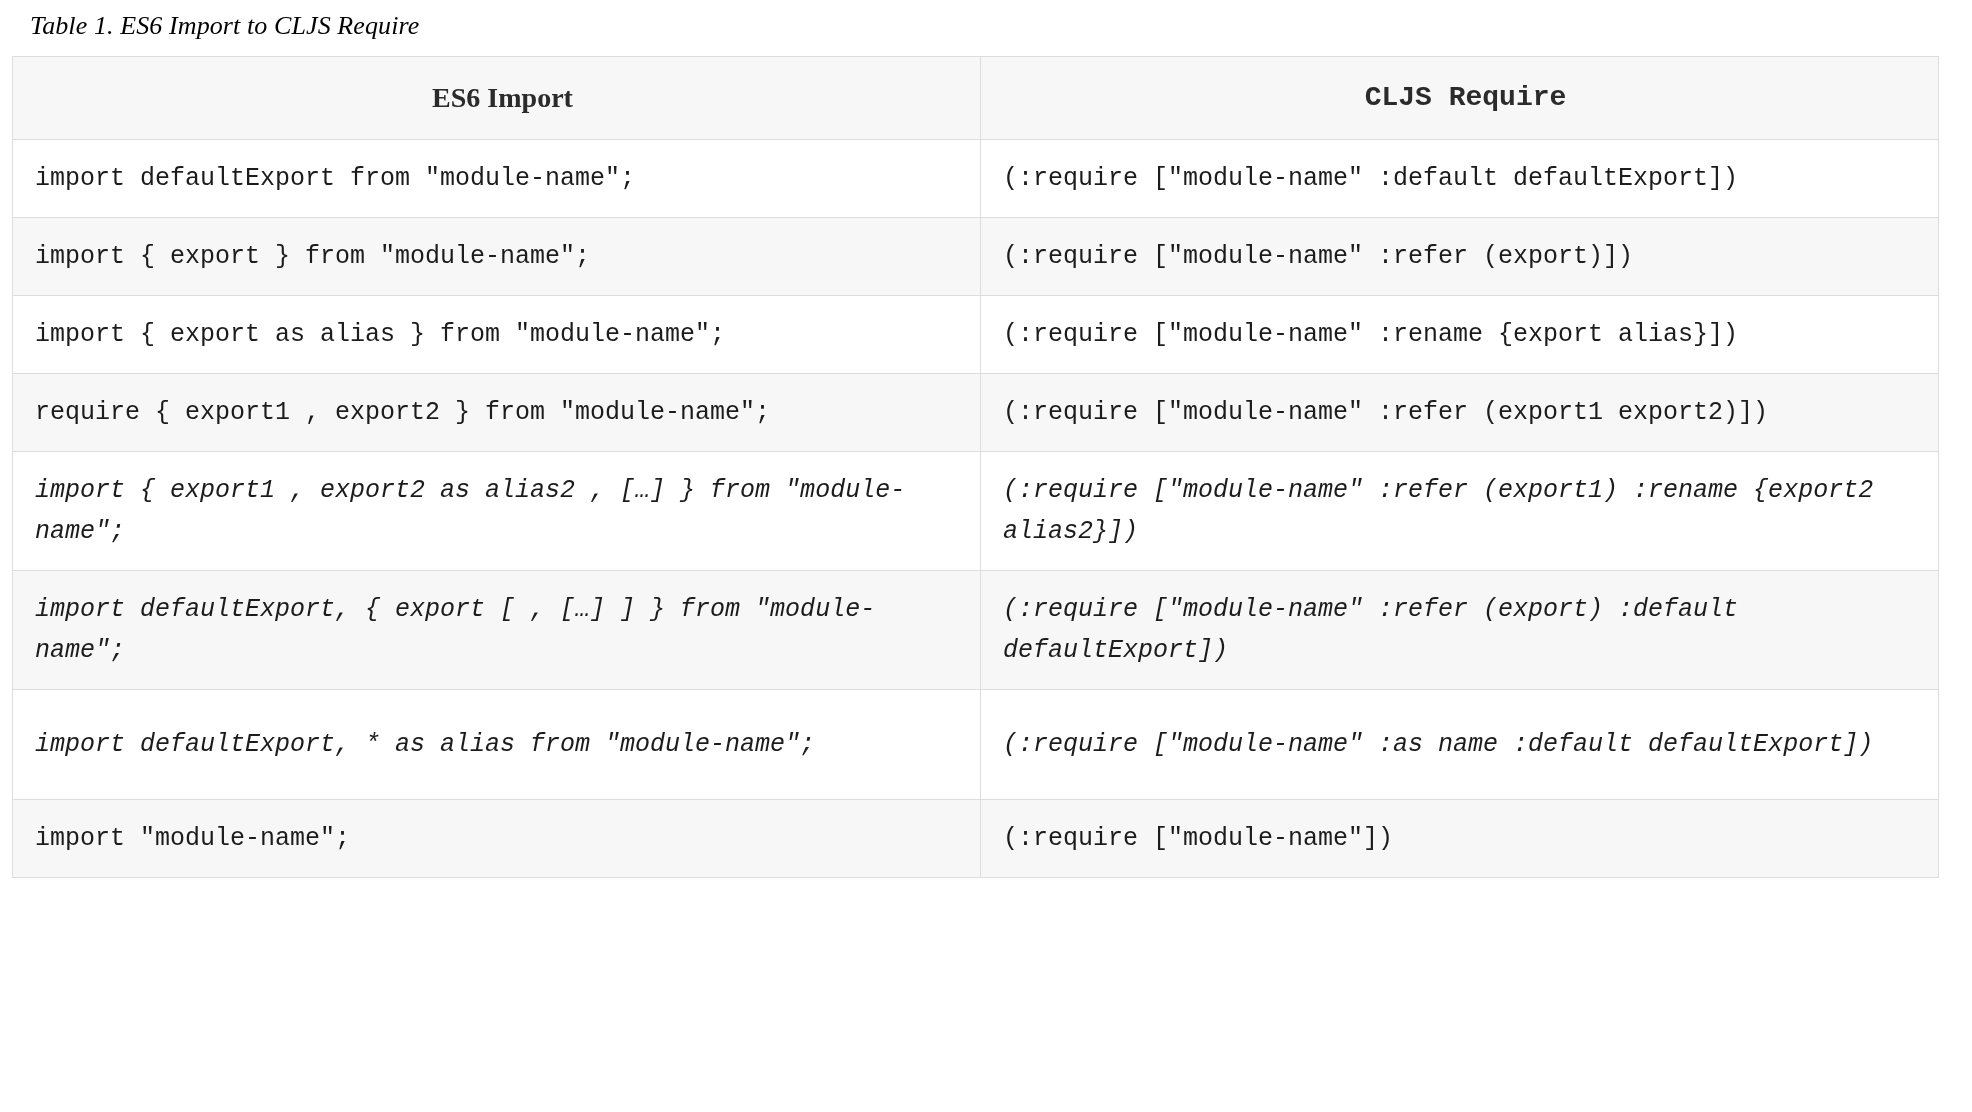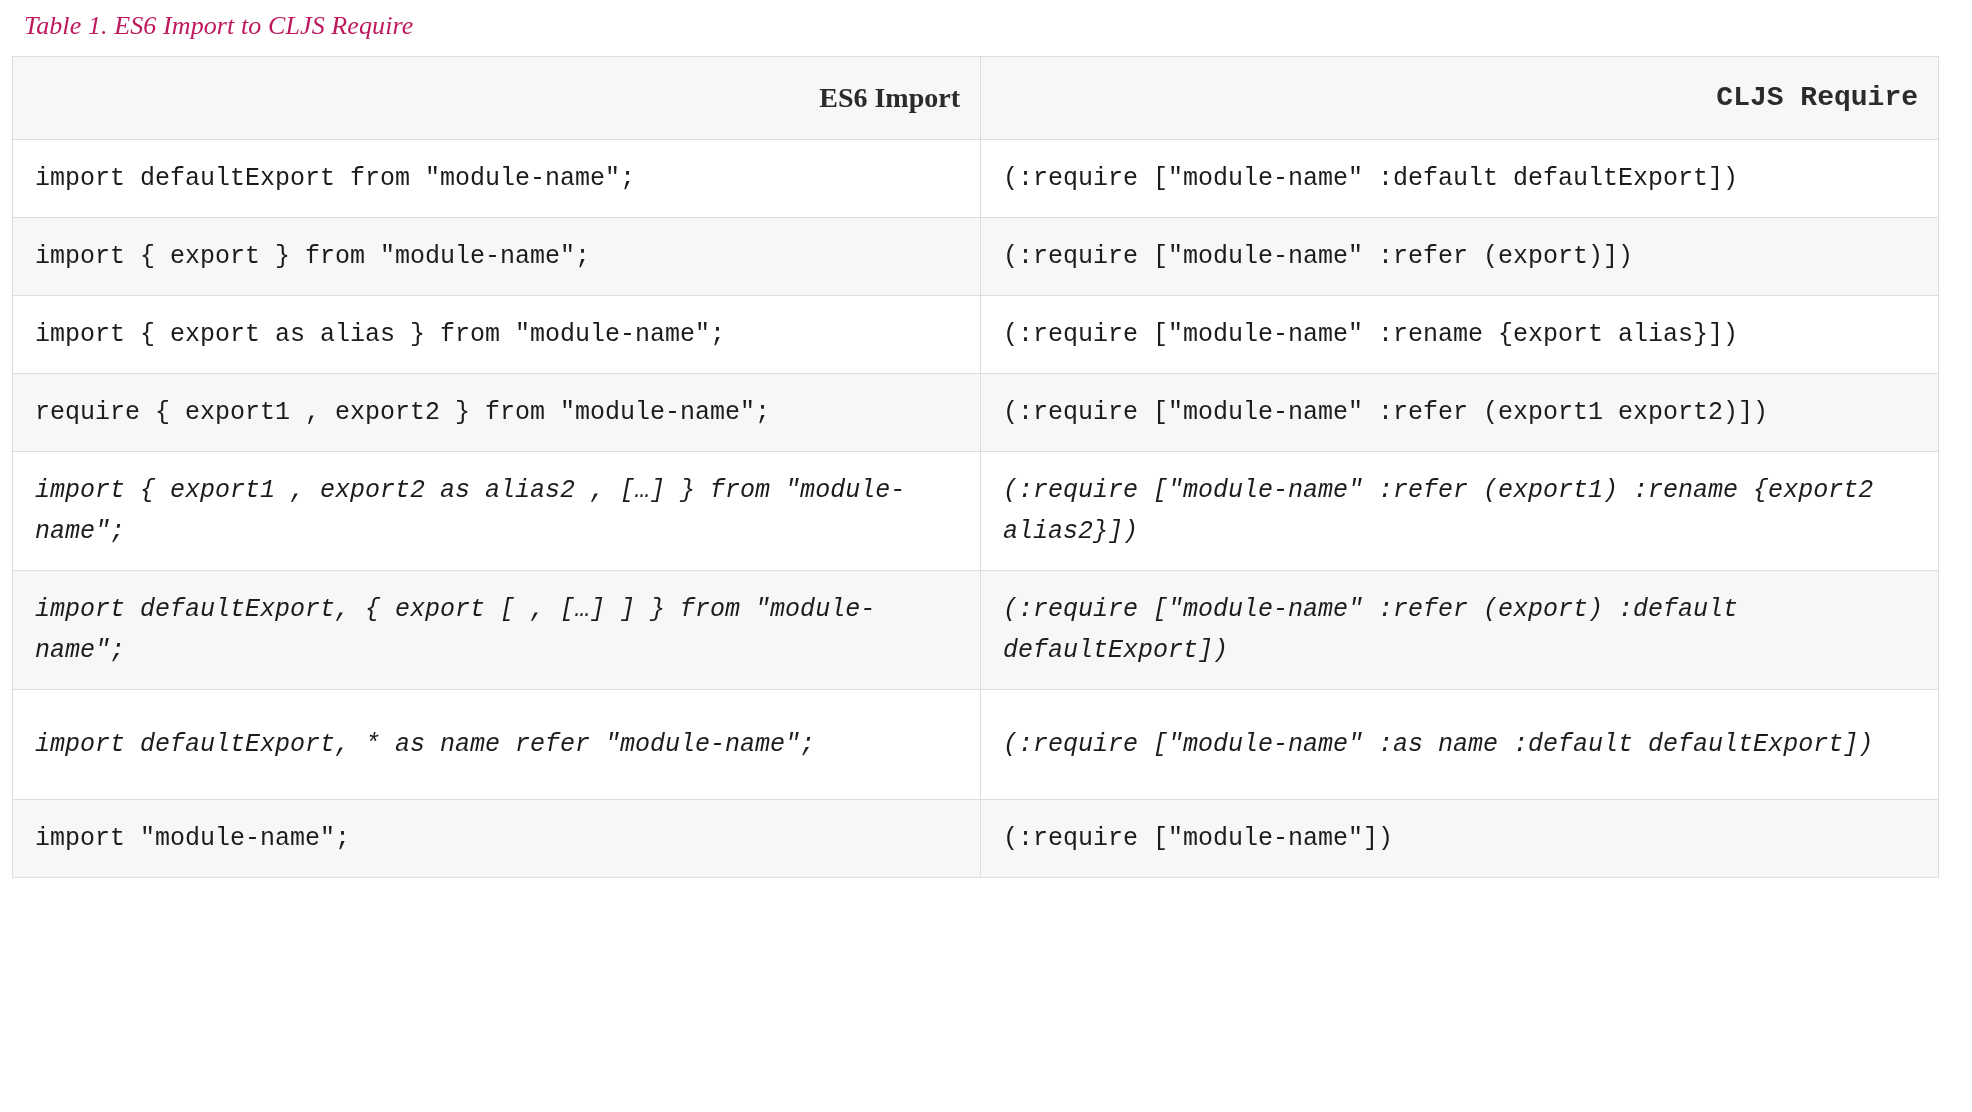--- a/index.html
+++ b/index.html
@@ -18,43 +18,43 @@
     padding: 10px 34px 0 12px;
     box-sizing: border-box;
   }
 
   
   .table-caption {
     font-family: "Liberation Serif", "DejaVu Serif", serif;
     font-style: italic;
     font-size: 26px;
     line-height: 32px;
-    color: #be185d;
+    color: #000000;
     letter-spacing: 0.1px;
-    margin: 0 0 14px 12px;
+    margin: 0 0 14px 18px;
     white-space: nowrap;
   }
 
   
   table.es6-table {
     border-collapse: collapse;
     table-layout: fixed;
     width: 1926px;
     border: 1px solid #dddddd;
     background: #ffffff;
   }
 
   table.es6-table col.col-left  { width: 968px; }
   table.es6-table col.col-right { width: 958px; }
 
   table.es6-table thead th {
     background: #f7f7f7;
     border-right: 1px solid #dddddd;
     border-bottom: 1px solid #dddddd;
-    text-align: right;
+    text-align: center;
     vertical-align: middle;
     padding: 24px 20px 24px 32px;
     font-family: "Liberation Serif", "DejaVu Serif", serif;
     font-weight: bold;
     font-size: 28px;
     line-height: 34px;
     color: #2b2b2b;
     height: 78px;
     box-sizing: border-box;
   }
@@ -119,21 +119,21 @@
       </tr>
       <tr class="h2">
         <td>import { export1 , export2 as alias2 , […] } from "module-name";</td>
         <td>(:require ["module-name" :refer (export1) :rename {export2 alias2}])</td>
       </tr>
       <tr class="h2">
         <td>import defaultExport, { export [ , […] ] } from "module-name";</td>
         <td>(:require ["module-name" :refer (export) :default defaultExport])</td>
       </tr>
       <tr class="h2">
-        <td>import defaultExport, * as name refer "module-name";</td>
+        <td>import defaultExport, * as alias from "module-name";</td>
         <td>(:require ["module-name" :as name :default defaultExport])</td>
       </tr>
       <tr class="h1">
         <td>import "module-name";</td>
         <td>(:require ["module-name"])</td>
       </tr>
     </tbody>
   </table>
 
 </div>

